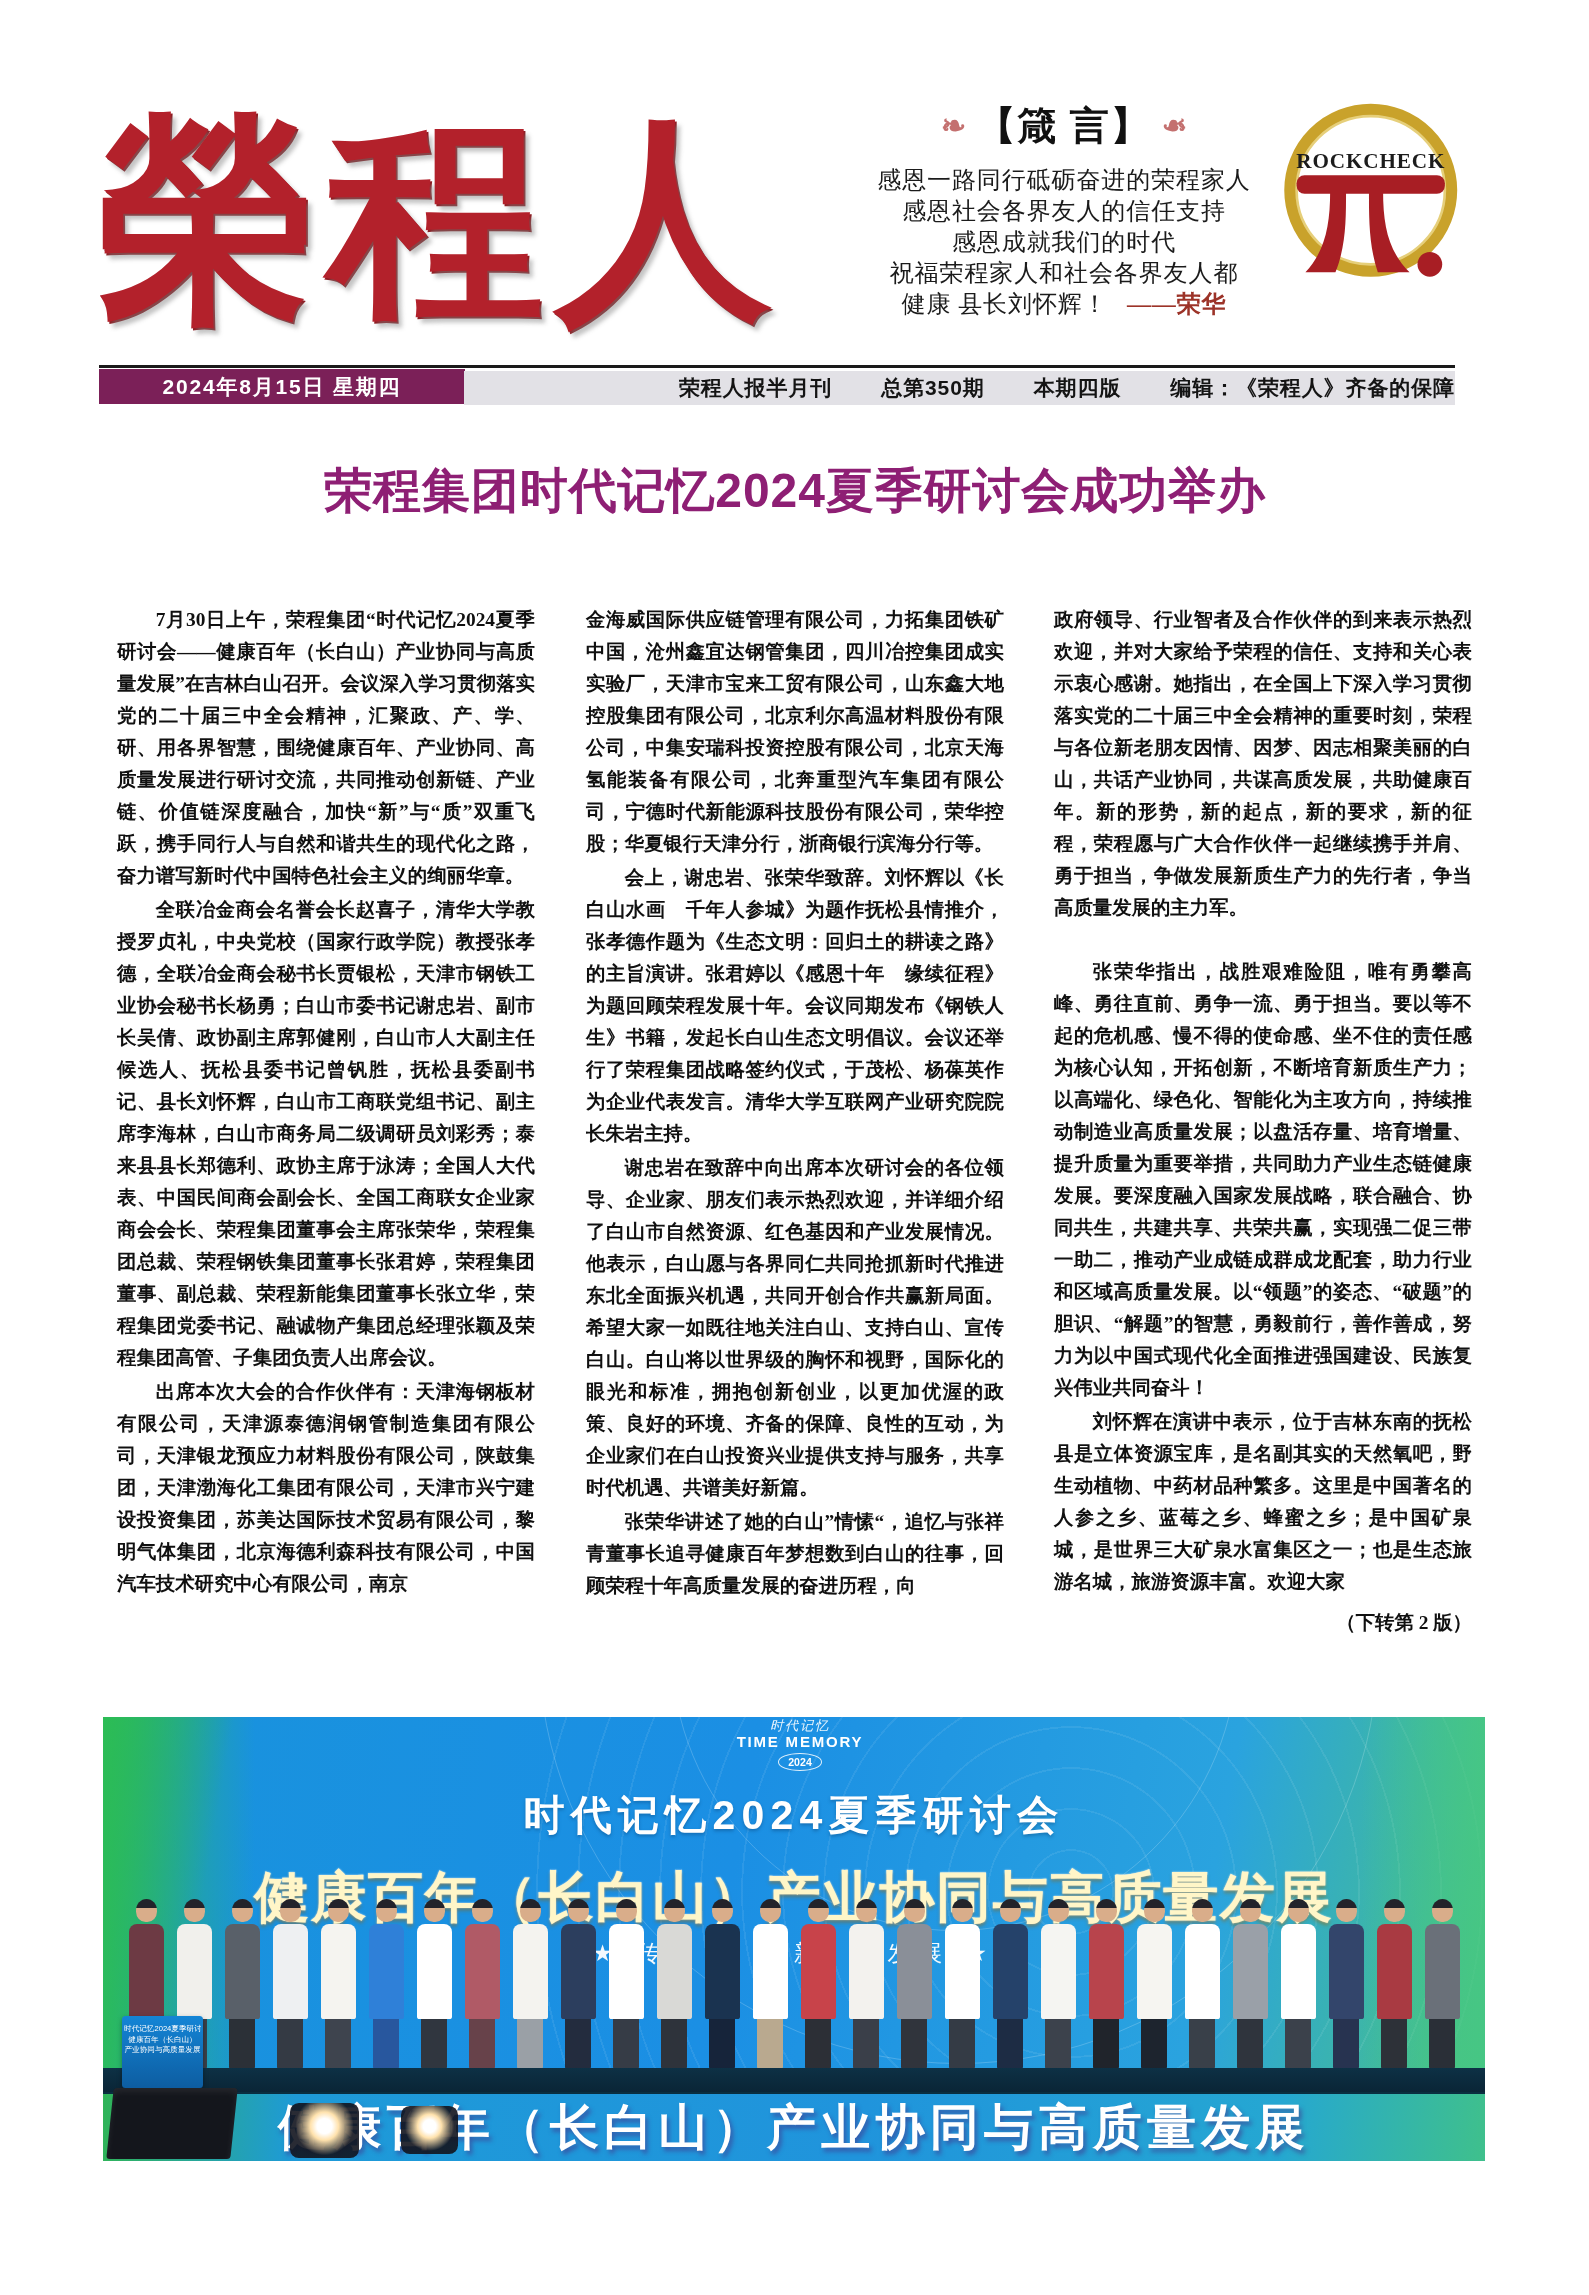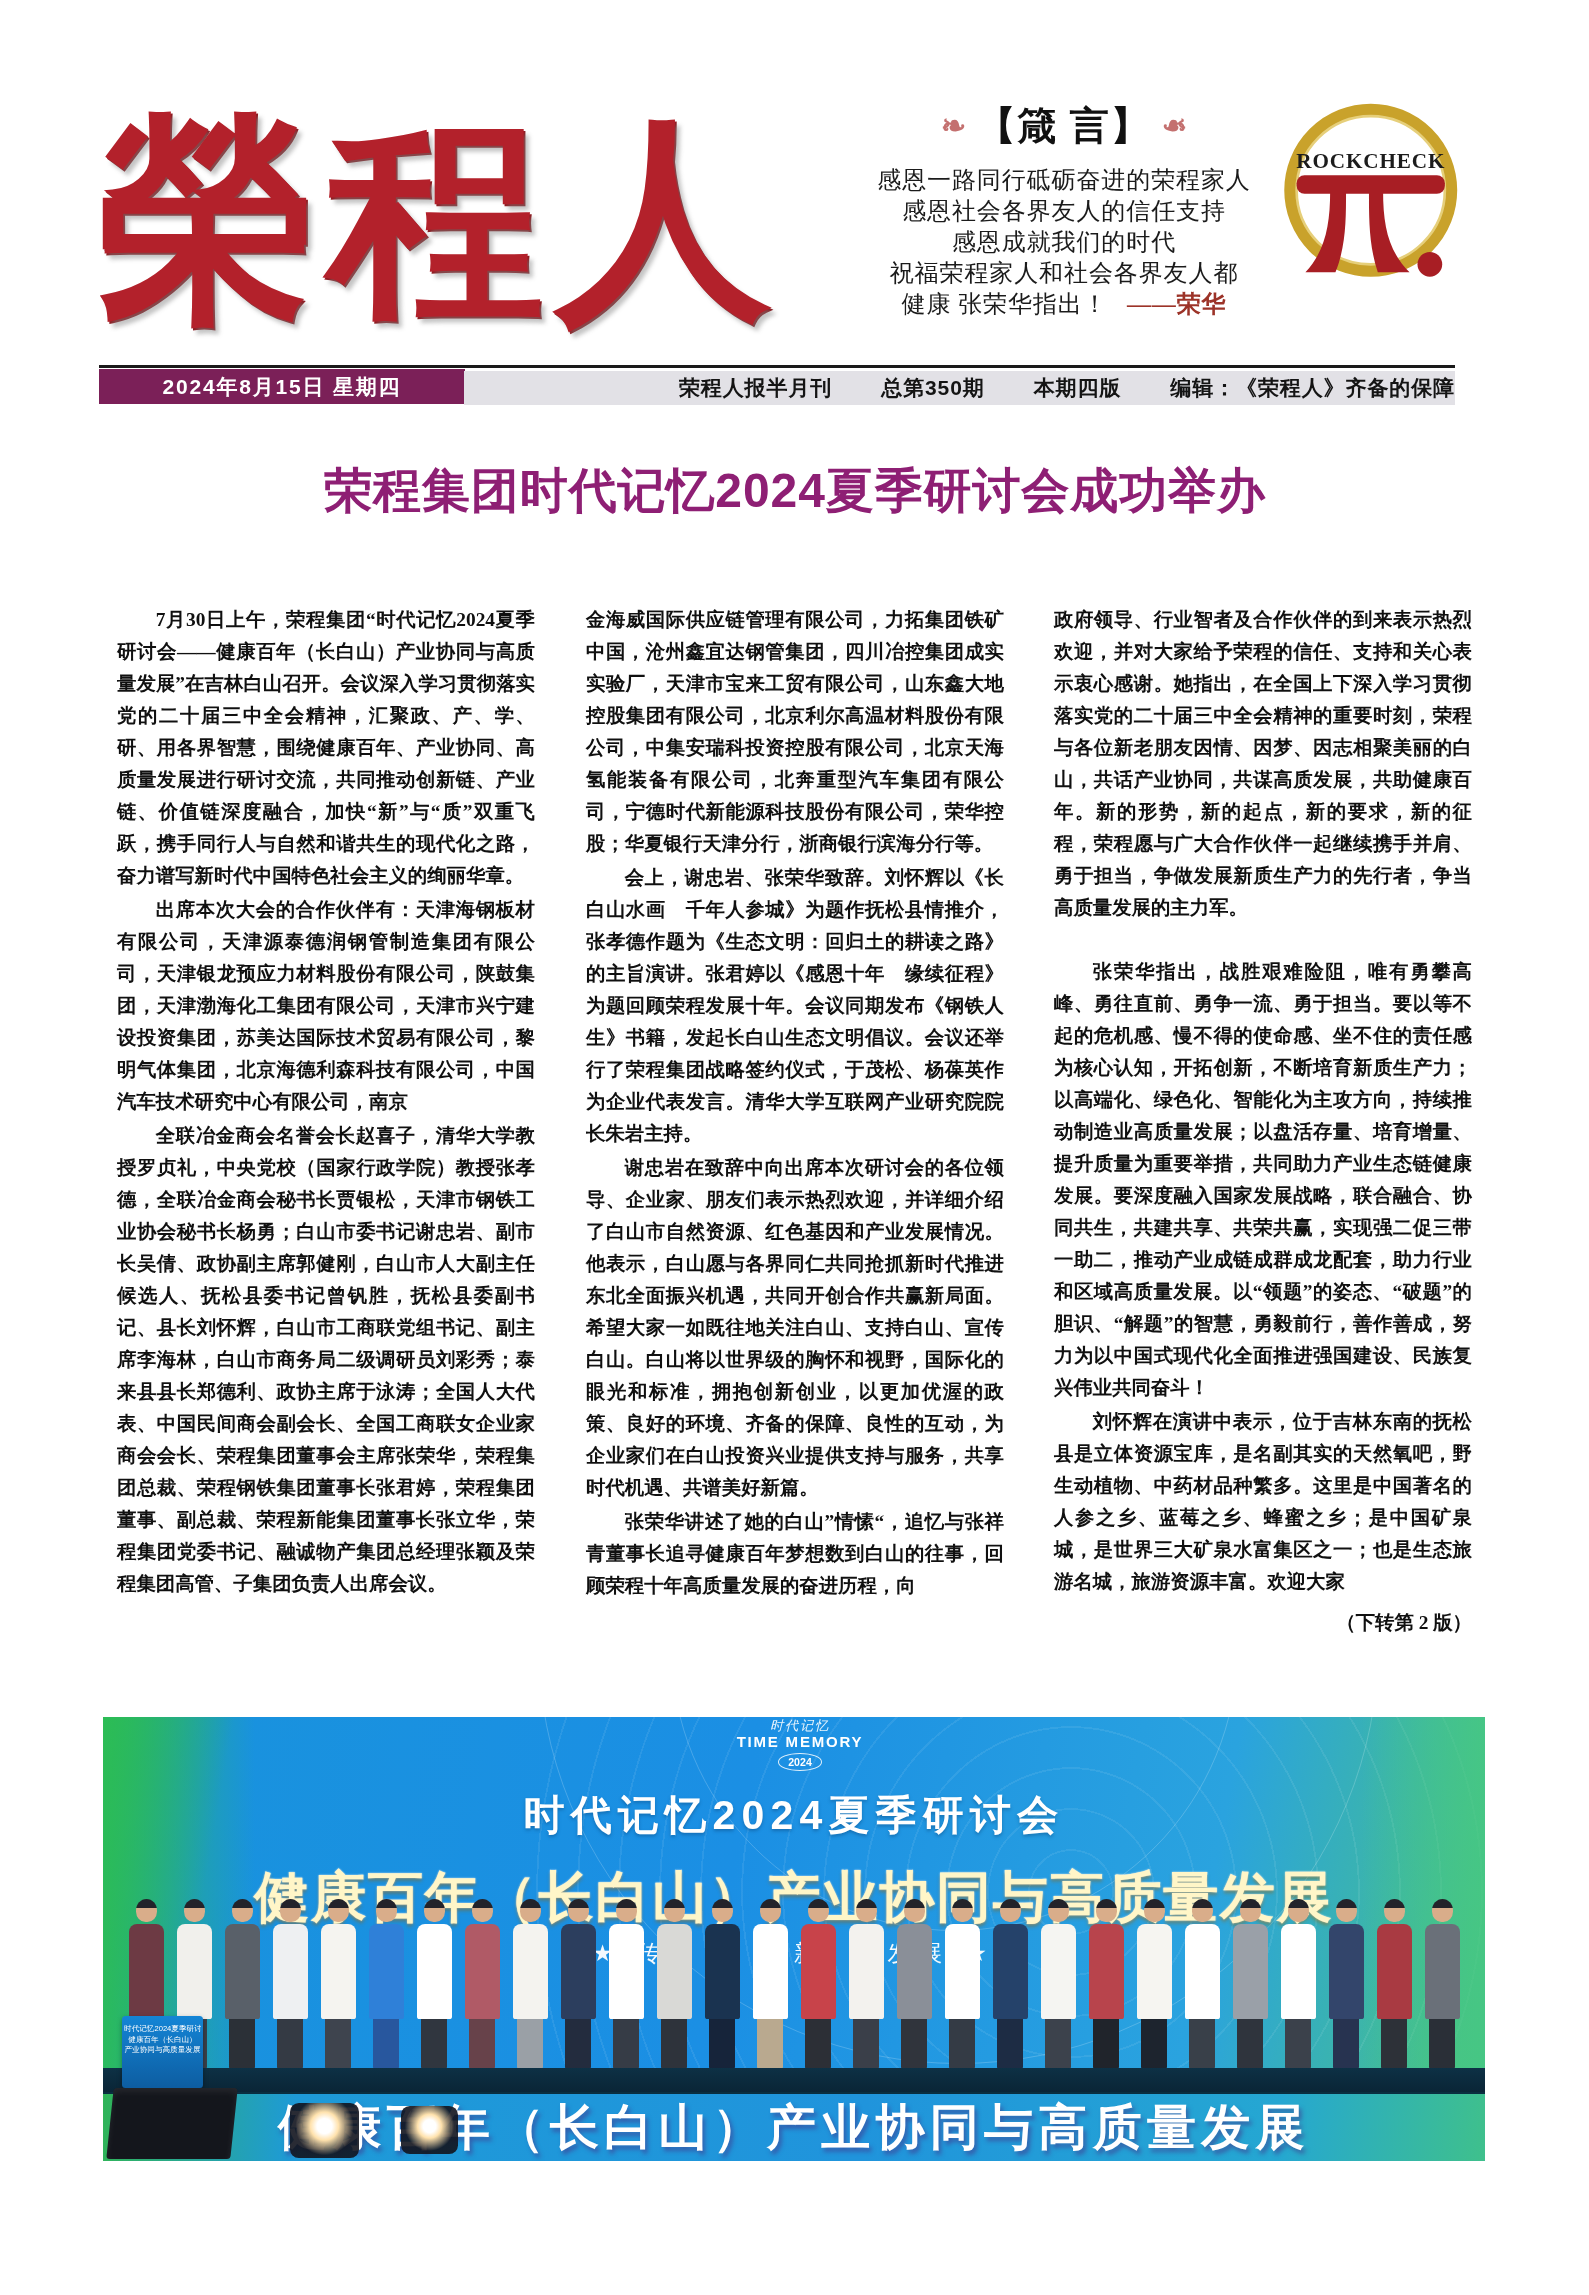--- a/index.html
+++ b/index.html
@@ -131,21 +131,21 @@
     <span>【箴 言】</span>
     <span class="flourish flip">❧</span>
   </div>
   <div class="motto-lines">
       <div class="motto-line">感恩一路同行砥砺奋进的荣程家人</div>
       <div class="motto-line">感恩社会各界友人的信任支持</div>
       <div class="motto-line">感恩成就我们的时代</div>
       <div class="motto-line">祝福荣程家人和社会各界友人都</div>
     </div>
   <div class="motto-line">
-    <span>健康 张荣华指出！</span>
+    <span>健康 县长刘怀辉！</span>
     <span class="motto-sign">——荣华</span>
   </div>
 </div>
 
 <svg class="logo" viewBox="0 0 232 238" xmlns="http://www.w3.org/2000/svg">
   <circle cx="114" cy="117" r="91" fill="#ffffff" stroke="#c9a22b" stroke-width="14"></circle>
   <circle cx="114" cy="117" r="84" fill="none" stroke="#e6cf7a" stroke-width="3"></circle>
   <text x="114" y="92" text-anchor="middle" font-family="Liberation Serif, DejaVu Serif, serif" font-size="24" font-weight="bold" letter-spacing="1" fill="#1c1c1c">ROCKCHECK</text>
   <g fill="#a81e24">
     <rect x="30" y="100" width="168" height="21" rx="9"></rect>
@@ -163,22 +163,22 @@
     <span class="datebar-item">本期四版</span>
     <span class="datebar-item">编辑：《荣程人》齐备的保障</span>
   </div>
 
 <div class="headline sans">
   <div class="headline-2">荣程集团时代记忆2024夏季研讨会成功举办</div>
 </div>
 
 <div class="col" id="col-1">
     <p class="indent ">7月30日上午，荣程集团“时代记忆2024夏季研讨会——健康百年（长白山）产业协同与高质量发展”在吉林白山召开。会议深入学习贯彻落实党的二十届三中全会精神，汇聚政、产、学、研、用各界智慧，围绕健康百年、产业协同、高质量发展进行研讨交流，共同推动创新链、产业链、价值链深度融合，加快“新”与“质”双重飞跃，携手同行人与自然和谐共生的现代化之路，奋力谱写新时代中国特色社会主义的绚丽华章。</p>
+    <p class="indent ">全联冶金商会名誉会长赵喜子，清华大学教授罗贞礼，中央党校（国家行政学院）教授张孝德，全联冶金商会秘书长贾银松，天津市钢铁工业协会秘书长杨勇；白山市委书记谢忠岩、副市长吴倩、政协副主席郭健刚，白山市人大副主任候选人、抚松县委书记曾钒胜，抚松县委副书记、县长刘怀辉，白山市工商联党组书记、副主席李海林，白山市商务局二级调研员刘彩秀；泰来县县长郑德利、政协主席于泳涛；全国人大代表、中国民间商会副会长、全国工商联女企业家商会会长、荣程集团董事会主席张荣华，荣程集团总裁、荣程钢铁集团董事长张君婷，荣程集团董事、副总裁、荣程新能集团董事长张立华，荣程集团党委书记、融诚物产集团总经理张颖及荣程集团高管、子集团负责人出席会议。</p>
     <p class="indent ">出席本次大会的合作伙伴有：天津海钢板材有限公司，天津源泰德润钢管制造集团有限公司，天津银龙预应力材料股份有限公司，陕鼓集团，天津渤海化工集团有限公司，天津市兴宁建设投资集团，苏美达国际技术贸易有限公司，黎明气体集团，北京海德利森科技有限公司，中国汽车技术研究中心有限公司，南京</p>
-    <p class="indent ">全联冶金商会名誉会长赵喜子，清华大学教授罗贞礼，中央党校（国家行政学院）教授张孝德，全联冶金商会秘书长贾银松，天津市钢铁工业协会秘书长杨勇；白山市委书记谢忠岩、副市长吴倩、政协副主席郭健刚，白山市人大副主任候选人、抚松县委书记曾钒胜，抚松县委副书记、县长刘怀辉，白山市工商联党组书记、副主席李海林，白山市商务局二级调研员刘彩秀；泰来县县长郑德利、政协主席于泳涛；全国人大代表、中国民间商会副会长、全国工商联女企业家商会会长、荣程集团董事会主席张荣华，荣程集团总裁、荣程钢铁集团董事长张君婷，荣程集团董事、副总裁、荣程新能集团董事长张立华，荣程集团党委书记、融诚物产集团总经理张颖及荣程集团高管、子集团负责人出席会议。</p>
   </div>
 <div class="col" id="col-2">
     <p>金海威国际供应链管理有限公司，力拓集团铁矿中国，沧州鑫宜达钢管集团，四川冶控集团成实实验厂，天津市宝来工贸有限公司，山东鑫大地控股集团有限公司，北京利尔高温材料股份有限公司，中集安瑞科投资控股有限公司，北京天海氢能装备有限公司，北奔重型汽车集团有限公司，宁德时代新能源科技股份有限公司，荣华控股；华夏银行天津分行，浙商银行滨海分行等。</p>
     <p class="indent ">会上，谢忠岩、张荣华致辞。刘怀辉以《长白山水画　千年人参城》为题作抚松县情推介，张孝德作题为《生态文明：回归土的耕读之路》的主旨演讲。张君婷以《感恩十年　缘续征程》为题回顾荣程发展十年。会议同期发布《钢铁人生》书籍，发起长白山生态文明倡议。会议还举行了荣程集团战略签约仪式，于茂松、杨葆英作为企业代表发言。清华大学互联网产业研究院院长朱岩主持。</p>
     <p class="indent ">谢忠岩在致辞中向出席本次研讨会的各位领导、企业家、朋友们表示热烈欢迎，并详细介绍了白山市自然资源、红色基因和产业发展情况。他表示，白山愿与各界同仁共同抢抓新时代推进东北全面振兴机遇，共同开创合作共赢新局面。希望大家一如既往地关注白山、支持白山、宣传白山。白山将以世界级的胸怀和视野，国际化的眼光和标准，拥抱创新创业，以更加优渥的政策、良好的环境、齐备的保障、良性的互动，为企业家们在白山投资兴业提供支持与服务，共享时代机遇、共谱美好新篇。</p>
     <p class="indent ">张荣华讲述了她的白山”情愫“，追忆与张祥青董事长追寻健康百年梦想数到白山的往事，回顾荣程十年高质量发展的奋进历程，向</p>
   </div>
 <div class="col" id="col-3">
     <p>政府领导、行业智者及合作伙伴的到来表示热烈欢迎，并对大家给予荣程的信任、支持和关心表示衷心感谢。她指出，在全国上下深入学习贯彻落实党的二十届三中全会精神的重要时刻，荣程与各位新老朋友因情、因梦、因志相聚美丽的白山，共话产业协同，共谋高质发展，共助健康百年。新的形势，新的起点，新的要求，新的征程，荣程愿与广大合作伙伴一起继续携手并肩、勇于担当，争做发展新质生产力的先行者，争当高质量发展的主力军。</p>
     <p class="indent gap ">张荣华指出，战胜艰难险阻，唯有勇攀高峰、勇往直前、勇争一流、勇于担当。要以等不起的危机感、慢不得的使命感、坐不住的责任感为核心认知，开拓创新，不断培育新质生产力；以高端化、绿色化、智能化为主攻方向，持续推动制造业高质量发展；以盘活存量、培育增量、提升质量为重要举措，共同助力产业生态链健康发展。要深度融入国家发展战略，联合融合、协同共生，共建共享、共荣共赢，实现强二促三带一助二，推动产业成链成群成龙配套，助力行业和区域高质量发展。以“领题”的姿态、“破题”的胆识、“解题”的智慧，勇毅前行，善作善成，努力为以中国式现代化全面推进强国建设、民族复兴伟业共同奋斗！</p>

